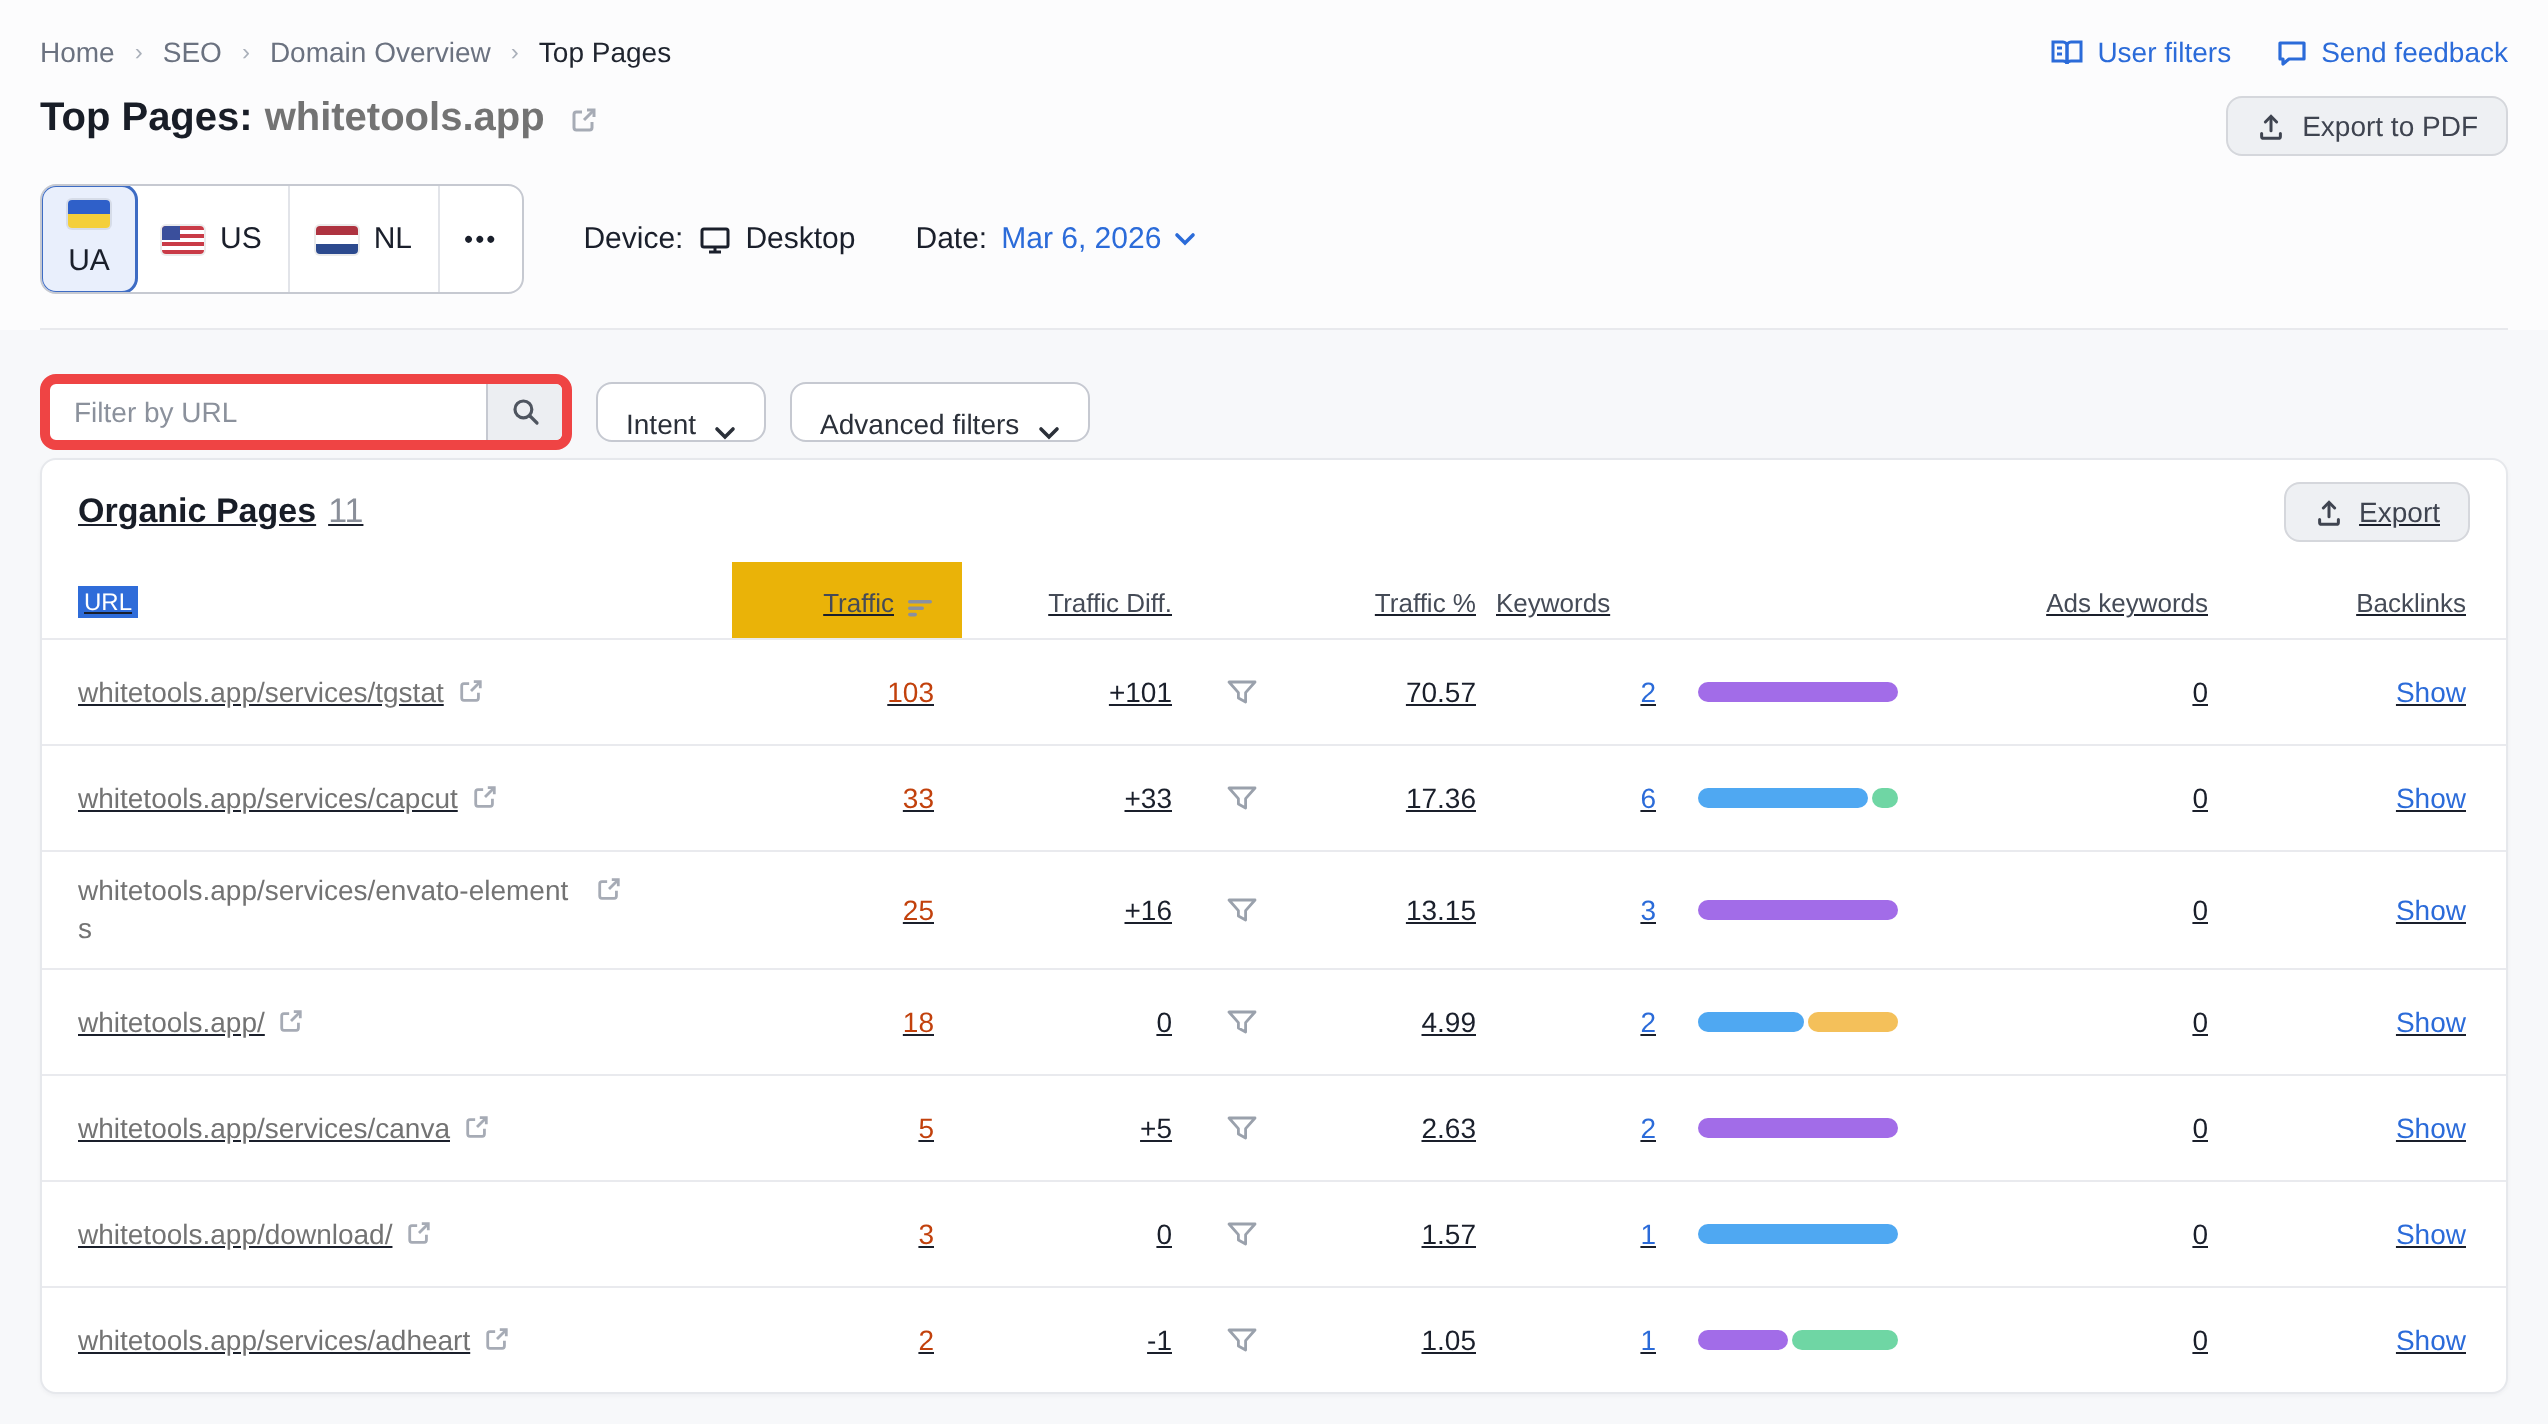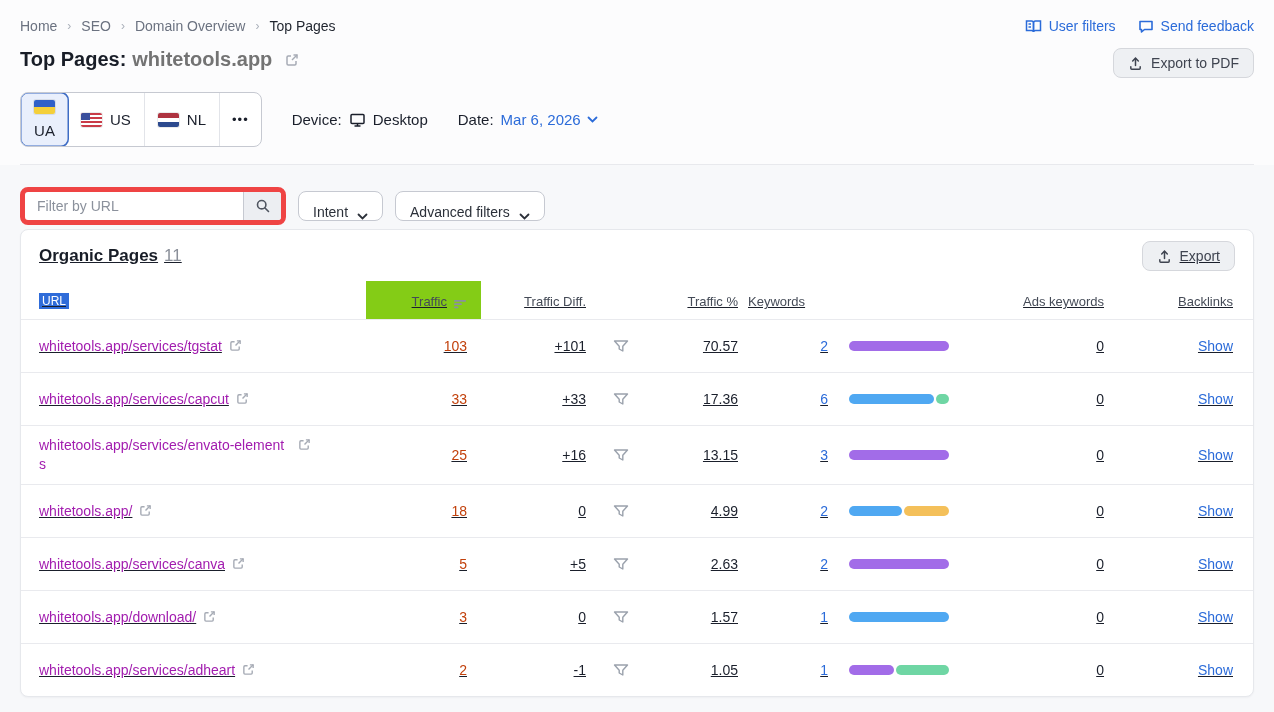--- a/index.html
+++ b/index.html
@@ -68,28 +68,28 @@
   .card-header { display:flex; align-items:center; justify-content:space-between; padding:11px 18px 10px 18px; }
   .card-title { font-size:17px; font-weight:bold; color:#181d27; }
   .card-title .count { font-weight:normal; color:#8a8f99; margin-left:6px; }
 
   .grid-row { display:grid; grid-template-columns:345px 115px 115px 50px 102px 90px 130px 146px 1fr; align-items:center; }
   .thead { font-size:13px; color:#454b57; }
   .thead > div { padding:10px 0; height:38px; display:flex; align-items:flex-end; }
   .th-url { padding-left:18px !important; }
   .url-label { background:#2f6cd9; color:#fff; padding:1px 3px; font-size:12px; }
   .th-right { justify-content:flex-end; padding-right:10px !important; }
-  .th-traffic { background:#84cc16; justify-content:flex-end; padding-right:14px !important; gap:7px; }
+  .th-traffic { background:#eab308; justify-content:flex-end; padding-right:14px !important; gap:7px; }
   .th-keywords { padding-left:0 !important; }
   .th-backlinks { padding-right:20px !important; }
   .th-ads { padding-right:10px !important; }
 
   .tbody .grid-row { border-top:1px solid #e9eaee; min-height:53px; }
   .cell { font-size:14px; }
-  .cell-url { padding:10px 8px 10px 18px; color:#a21caf; line-height:19px; }
+  .cell-url { padding:10px 8px 10px 18px; color:#737373; line-height:19px; }
   .cell-url .url-text { cursor:pointer; word-break:break-all; display:inline; }
   .url-wrap .url-text { display:inline-block; max-width:252px; vertical-align:top; }
   .ext-icon { display:inline-block; margin-left:7px; vertical-align:-1px; }
   .cell-right { text-align:right; padding-right:10px; color:#1a1f2b; }
   .cell-traffic { text-align:right; padding-right:14px; }
   .cell-traffic span { color:#c2410c; cursor:pointer; }
   .cell-kwcount { text-align:right; padding-right:10px; }
   .cell-kwcount span { color:#2b6bd9; cursor:pointer; }
   .cell-funnel { display:flex; justify-content:center; }
   .bar-track { display:flex; gap:2px; margin-left:11px; height:10px; }

